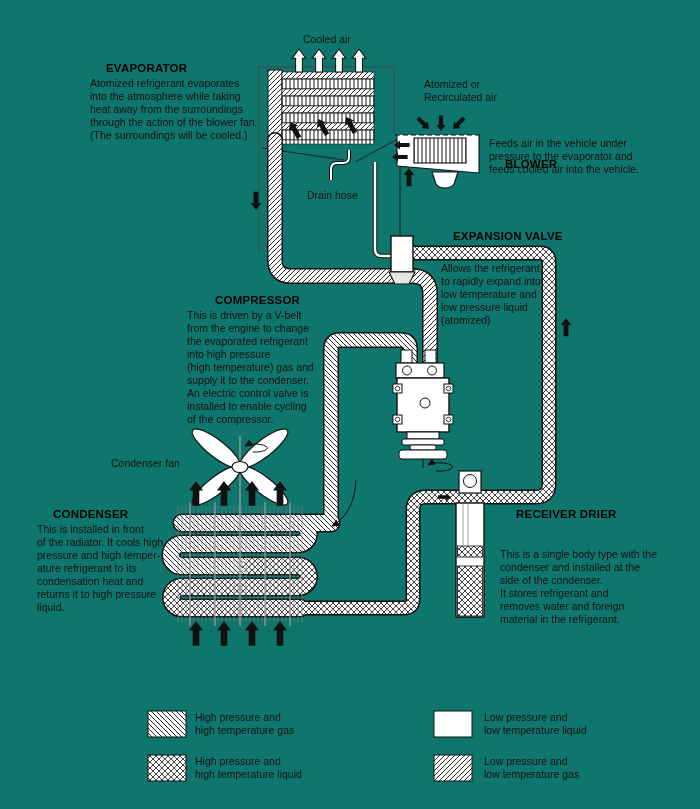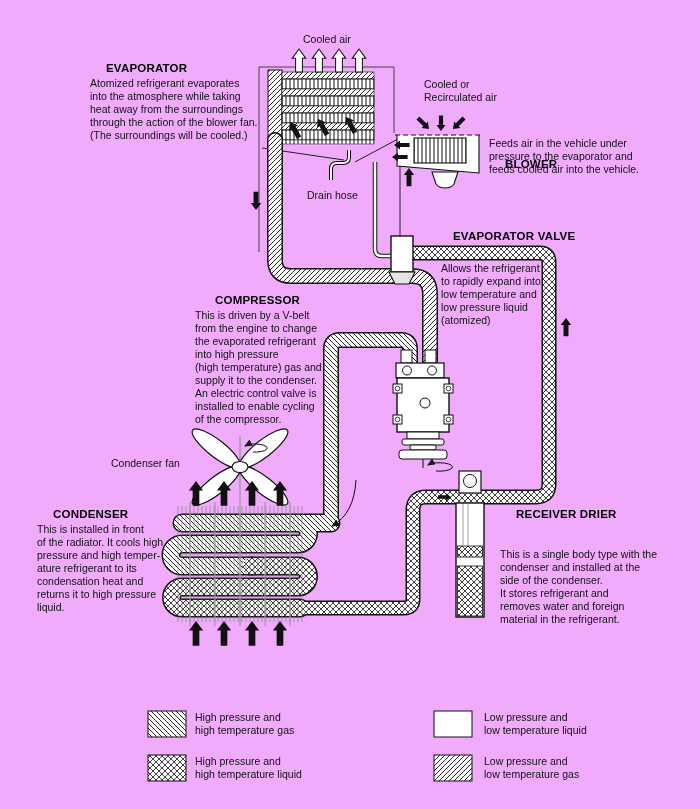--- a/index.html
+++ b/index.html
@@ -1,16 +1,16 @@
 <!DOCTYPE html>
 <html><head>
 <meta charset="utf-8">
 <style>
   html,body{margin:0;padding:0;background:#fff;}
-  .stage{position:relative;width:700px;height:809px;background:#f0abfc;overflow:hidden;
+  .stage{position:relative;width:700px;height:809px;background:#0f766e;overflow:hidden;
          font-family:"Liberation Sans", sans-serif;color:#111;}
   .stage svg{position:absolute;left:0;top:0;}
   .lbl{position:absolute;font-size:10.5px;line-height:13px;white-space:pre-line;color:#111;}
   .ttl{position:absolute;font-size:11.5px;font-weight:bold;letter-spacing:.2px;white-space:pre;color:#000;padding-left:16px;}
 </style>
 </head>
 <body>
 
 <div class="stage">
 
@@ -184,46 +184,46 @@
 
   <g stroke="#111" stroke-width="1">
     <rect x="148" y="711" width="38" height="26" fill="url(#pBack)"></rect>
     <rect x="148" y="755" width="38" height="26" fill="url(#pCross)"></rect>
     <rect x="434" y="711" width="38" height="26" fill="#fff"></rect>
     <rect x="434" y="755" width="38" height="26" fill="url(#pFwd)"></rect>
   </g>
 </svg>
 
 <div class="lbl" style="left:303px;top:33px;">Cooled air</div>
-<div class="lbl" style="left:424px;top:78px;">Cooled or
+<div class="lbl" style="left:424px;top:78px;">Atomized or
 Recirculated air</div>
 <div class="lbl" style="left:307px;top:189px;">Drain hose</div>
 <div class="lbl" style="left:103px;top:457px;margin-left:8px;">Condenser fan</div>
 
 <div class="ttl" style="left:90px;top:62px;">EVAPORATOR</div>
 <div class="lbl" style="left:90px;top:77px;">Atomized refrigerant evaporates
 into the atmosphere while taking
 heat away from the surroundings
 through the action of the blower fan.
 (The surroundings will be cooled.)</div>
 
 <div class="ttl" style="left:489px;top:122px;margin-top:36px;">BLOWER</div>
 <div class="lbl" style="left:489px;top:137px;">Feeds air in the vehicle under
 pressure to the evaporator and
 feeds cooled air into the vehicle.</div>
 
-<div class="ttl" style="left:437px;top:230px;">EVAPORATOR VALVE</div>
+<div class="ttl" style="left:437px;top:230px;">EXPANSION VALVE</div>
 <div class="lbl" style="left:441px;top:262px;">Allows the refrigerant
 to rapidly expand into
 low temperature and
 low pressure liquid
 (atomized)</div>
 
 <div class="ttl" style="left:187px;top:294px;margin-left:12px;">COMPRESSOR</div>
-<div class="lbl" style="left:195px;top:309px;">This is driven by a V-belt
+<div class="lbl" style="left:187px;top:309px;">This is driven by a V-belt
 from the engine to change
 the evaporated refrigerant
 into high pressure
 (high temperature) gas and
 supply it to the condenser.
 An electric control valve is
 installed to enable cycling
 of the compressor.</div>
 
 <div class="ttl" style="left:37px;top:508px;">CONDENSER</div>

